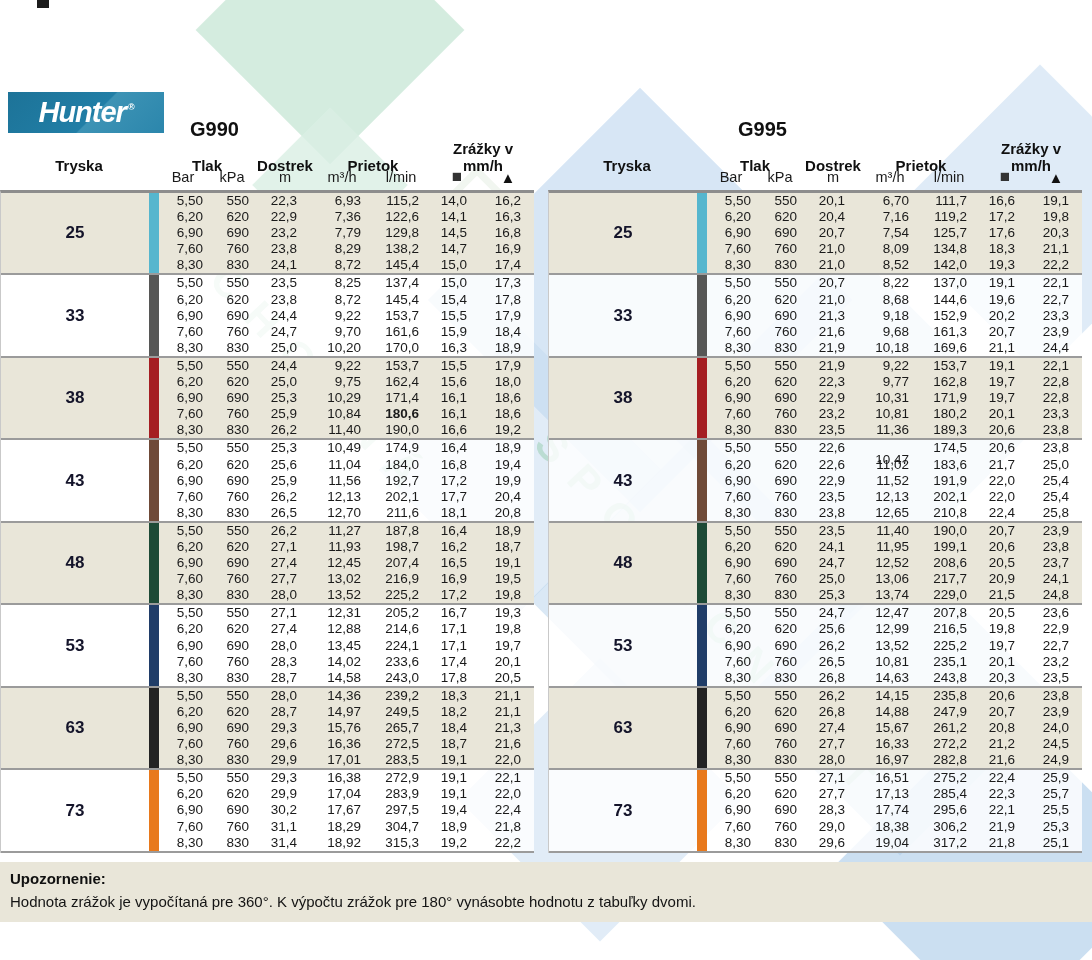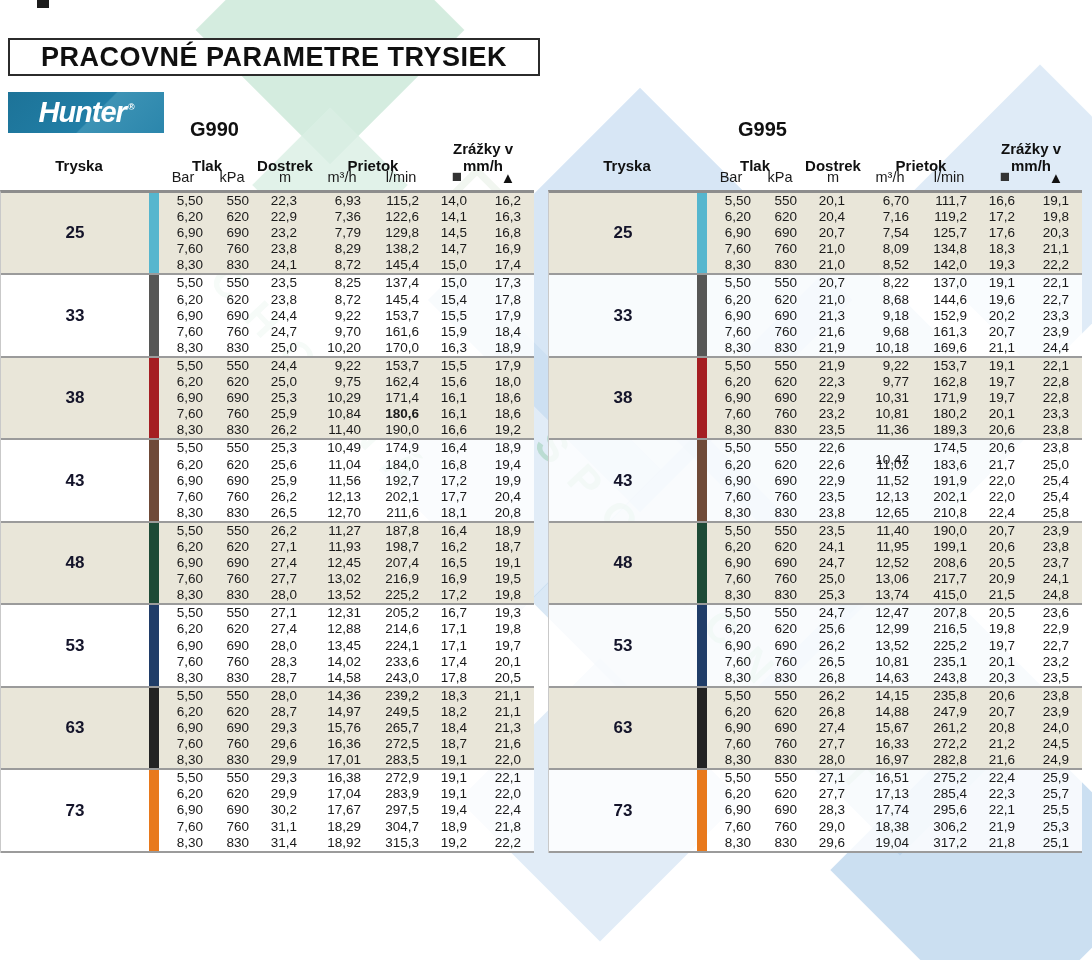--- a/index.html
+++ b/index.html
@@ -96,21 +96,20 @@
   <div class="dia b6"></div>
   <div class="dia b7"></div>
   <div class="dia b8"></div>
   <div class="word w1">OBCHODNÁ</div>
   <div class="word w2">SPOLOČNOSŤ</div>
 </div>
 
 <div class="fg">
   <div class="artifact"></div>
 
-  <div class="title-box">PRACOVNÉ PARAMETRE TRYSIEK</div>
 
   <div class="hunter">
     <span>Hunter</span>
       <sup>®</sup>
   </div>
 
   <section class="half left">
     <div class="model-label">G990</div>
     <div class="grid hdr-row">
       <div class="hdr h-tryska">Tryska</div>
@@ -647,21 +646,21 @@
           <div class="cell cc1" style="grid-area: 4 / 4;">760</div>
           <div class="cell cc2" style="grid-area: 4 / 5;">25,0</div>
           <div class="cell cc3" style="grid-area: 4 / 6;">13,06</div>
           <div class="cell cc4" style="grid-area: 4 / 7;">217,7</div>
           <div class="cell cc5" style="grid-area: 4 / 8;">20,9</div>
           <div class="cell cc6" style="grid-area: 4 / 9;">24,1</div>
           <div class="cell cc0" style="grid-area: 5 / 3;">8,30</div>
           <div class="cell cc1" style="grid-area: 5 / 4;">830</div>
           <div class="cell cc2" style="grid-area: 5 / 5;">25,3</div>
           <div class="cell cc3" style="grid-area: 5 / 6;">13,74</div>
-          <div class="cell cc4" style="grid-area: 5 / 7;">415,0</div>
+          <div class="cell cc4" style="grid-area: 5 / 7;">229,0</div>
           <div class="cell cc5" style="grid-area: 5 / 8;">21,5</div>
           <div class="cell cc6" style="grid-area: 5 / 9;">24,8</div>
         </div>
         <div class="group white">
           <div class="nozzle">53</div>
           <div class="cbar" style="background: rgb(32, 61, 104);"></div>
           <div class="cell cc0" style="grid-area: 1 / 3;">5,50</div>
           <div class="cell cc1" style="grid-area: 1 / 4;">550</div>
           <div class="cell cc2" style="grid-area: 1 / 5;">24,7</div>
           <div class="cell cc3" style="grid-area: 1 / 6;">12,47</div>
@@ -771,13 +770,17 @@
           <div class="cell cc1" style="grid-area: 5 / 4;">830</div>
           <div class="cell cc2" style="grid-area: 5 / 5;">29,6</div>
           <div class="cell cc3" style="grid-area: 5 / 6;">19,04</div>
           <div class="cell cc4" style="grid-area: 5 / 7;">317,2</div>
           <div class="cell cc5" style="grid-area: 5 / 8;">21,8</div>
           <div class="cell cc6" style="grid-area: 5 / 9;">25,1</div>
         </div>
       </div>
   </section>
 
+  <div class="note">
+    <div class="nt">Upozornenie:</div>
+    <div class="nx">Hodnota zrážok je vypočítaná pre 360°. K výpočtu zrážok pre 180° vynásobte hodnotu z tabuľky dvomi.</div>
+  </div>
 </div>
 
 </body></html>

